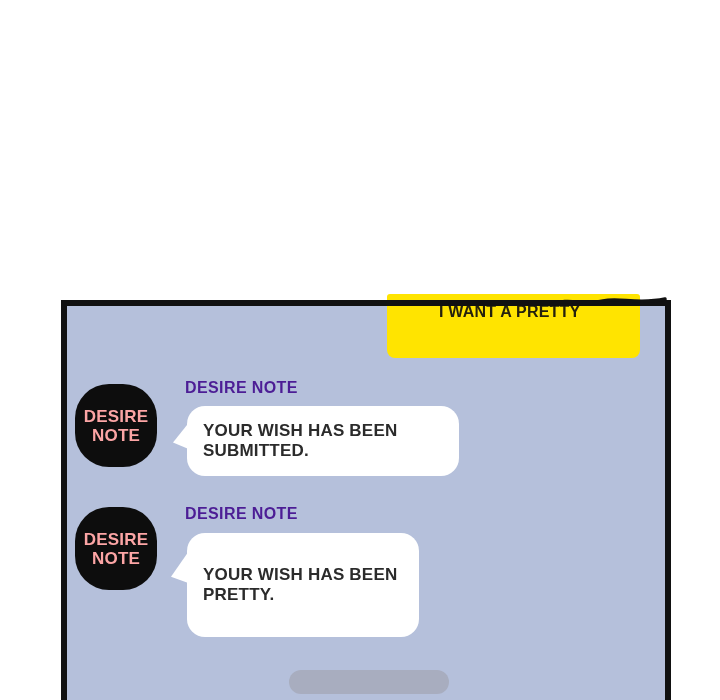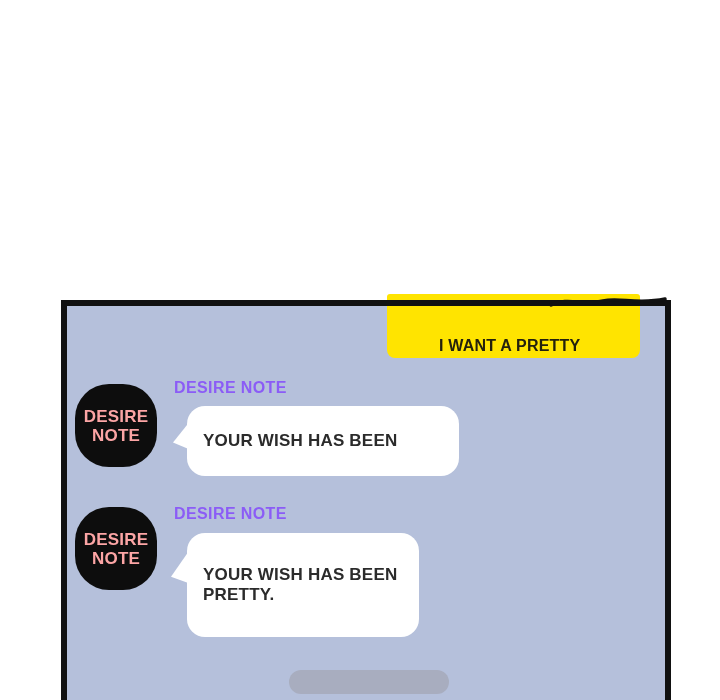--- a/index.html
+++ b/index.html
@@ -58,21 +58,21 @@
     background: #ffe400;
     border-radius: 3px 3px 8px 8px;
     padding: 8px 10px 0 52px;
     z-index: 10;
     font-size: 16px;
     line-height: 20px;
     font-weight: 700;
     color: #24210d;
     letter-spacing: 0.2px;
   }
-  .bubble-out .line { display: block; margin-top: 34px; }
+  .bubble-out .line { display: block; }
   
   .avatar {
     position: absolute;
     left: 14px;
     width: 82px;
     height: 83px;
     background: #0d0d0d;
     border-radius: 34px;
     display: flex;
     flex-direction: column;
@@ -83,26 +83,26 @@
     font-weight: 700;
     font-size: 17px;
     line-height: 19px;
     text-align: center;
     letter-spacing: 0.2px;
   }
   .avatar-1 { top: 84px; }
   .avatar-2 { top: 207px; }
   .sender-label {
     position: absolute;
-    left: 113px;
+    left: 124px;
     z-index: 10;
     font-weight: 700;
     font-size: 16px;
     line-height: 18px;
-    color: #8b5cf6;
+    color: #4c1d95;
     letter-spacing: 0.4px;
     white-space: nowrap;
   }
   .label-1 { top: 79px; }
   .label-2 { top: 205px; }
   .bubble-in {
     position: absolute;
     left: 126px;
     box-sizing: border-box;
     background: #ffffff;
@@ -166,20 +166,21 @@
     </div>
 
     <div class="avatar avatar-1" style="background: rgb(13, 13, 13);">
       <span>DESIRE</span>
       <span>NOTE</span>
     </div>
     <div class="sender-label label-1">DESIRE NOTE</div>
     <div class="tail tail-1"></div>
     <div class="bubble-in bubble-in-1">
       <span class="line">YOUR WISH HAS BEEN</span>
+      <span class="line">SUBMITTED.</span>
     </div>
 
     <div class="avatar avatar-2" style="background: rgb(13, 13, 13);">
       <span>DESIRE</span>
       <span>NOTE</span>
     </div>
     <div class="sender-label label-2">DESIRE NOTE</div>
     <div class="tail tail-2"></div>
     <div class="bubble-in bubble-in-2">
       <span class="line">YOUR WISH HAS BEEN</span>

